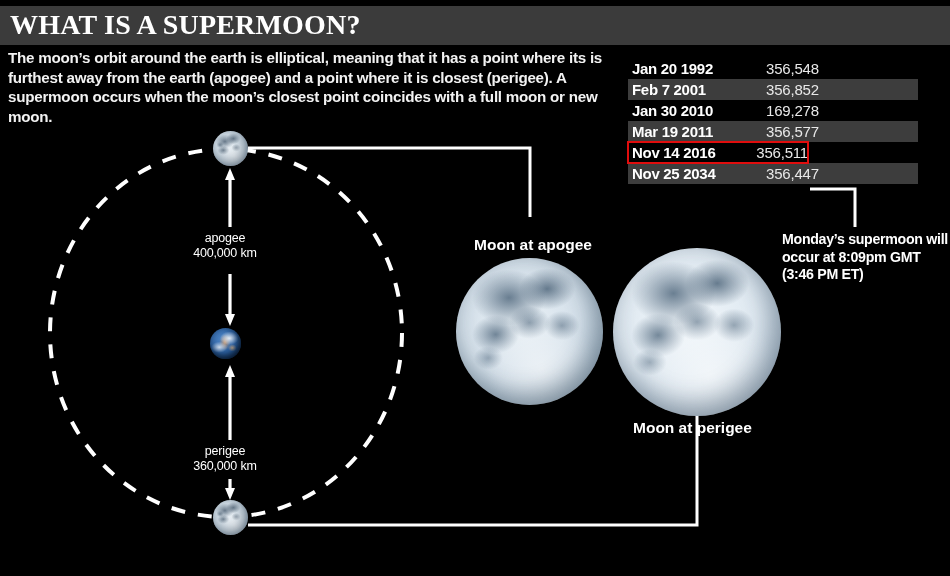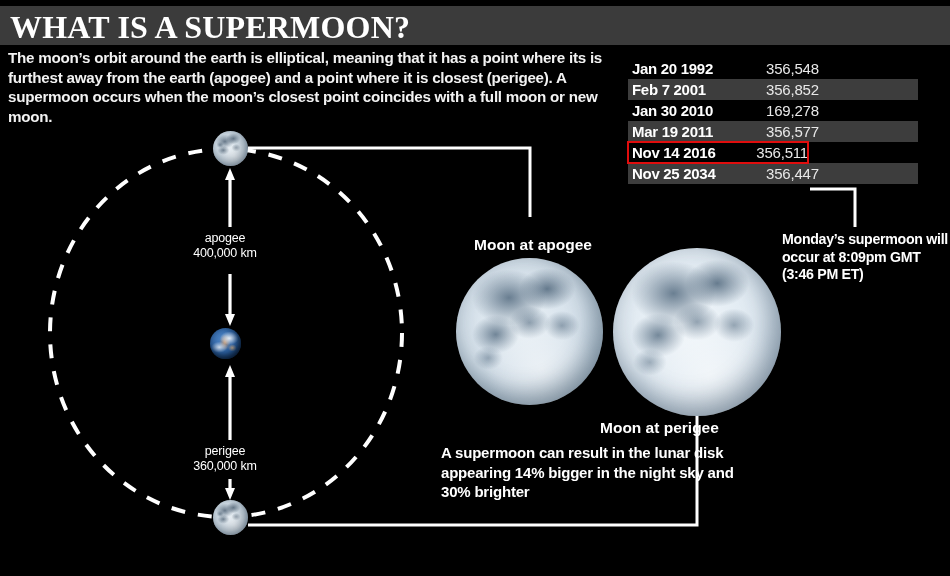--- a/index.html
+++ b/index.html
@@ -25,21 +25,21 @@
     width: 950px;
     height: 39px;
     background: #3b3b3b;
   }
   #header-title {
     position: absolute;
     left: 10px;
     top: 9px;
     font-family: "Liberation Serif", serif;
     font-weight: bold;
-    font-size: 32px;
+    font-size: 28px;
     letter-spacing: 0.2px;
     color: #ffffff;
     white-space: nowrap;
   }
 
   
   #intro-text {
     position: absolute;
     left: 8px;
     top: 48px;
@@ -204,21 +204,21 @@
 
   .moon-caption {
     position: absolute;
     font-family: Liberation Sans, sans-serif;
     font-weight: bold;
     font-size: 15.5px;
     color: #ffffff;
     white-space: nowrap;
   }
   #caption-apogee { left: 474px; top: 236px; }
-  #caption-perigee { left: 600px; top: 419px; }
+  #caption-perigee { left: 633px; top: 419px; }
 
   
   #stat-text {
     position: absolute;
     left: 441px;
     top: 443px;
     width: 300px;
     font-size: 15px;
     font-weight: bold;
     line-height: 19.5px;
@@ -272,21 +272,20 @@
   <div class="diag-label" id="perigee-label">
     <div>perigee</div>
     <div>360,000 km</div>
   </div>
 
   <div id="moon-big-apogee"></div>
   <div id="moon-big-perigee"></div>
   <div class="moon-caption" id="caption-apogee">Moon at apogee</div>
   <div class="moon-caption" id="caption-perigee">Moon at perigee</div>
 
-  <div id="stat-text">A supermoon can result in the lunar disk appearing 14% bigger in the night sky and 30% brighter</div>
 
   <div id="table-panel">
     <div id="table-rows">
         <div class="trow">
           <span class="cdate">Jan 20 1992</span>
           <span class="cdist">356,548</span>
         </div>
         <div class="trow alt">
           <span class="cdate">Feb 7 2001</span>
           <span class="cdist">356,852</span>

